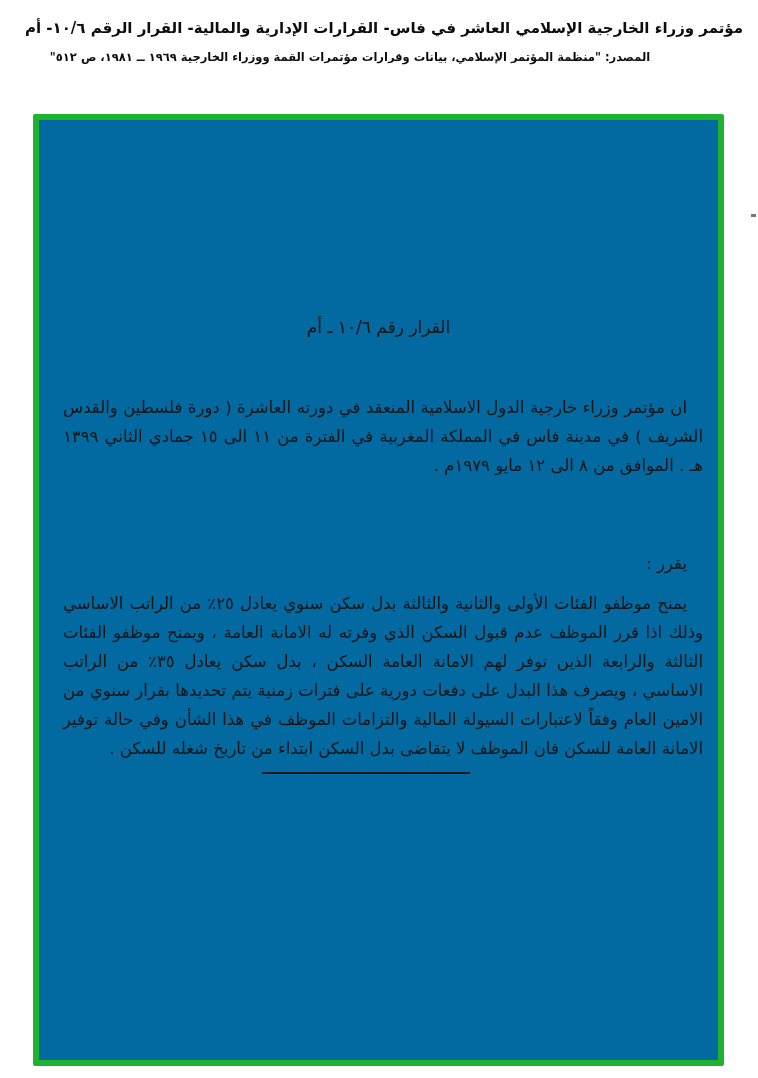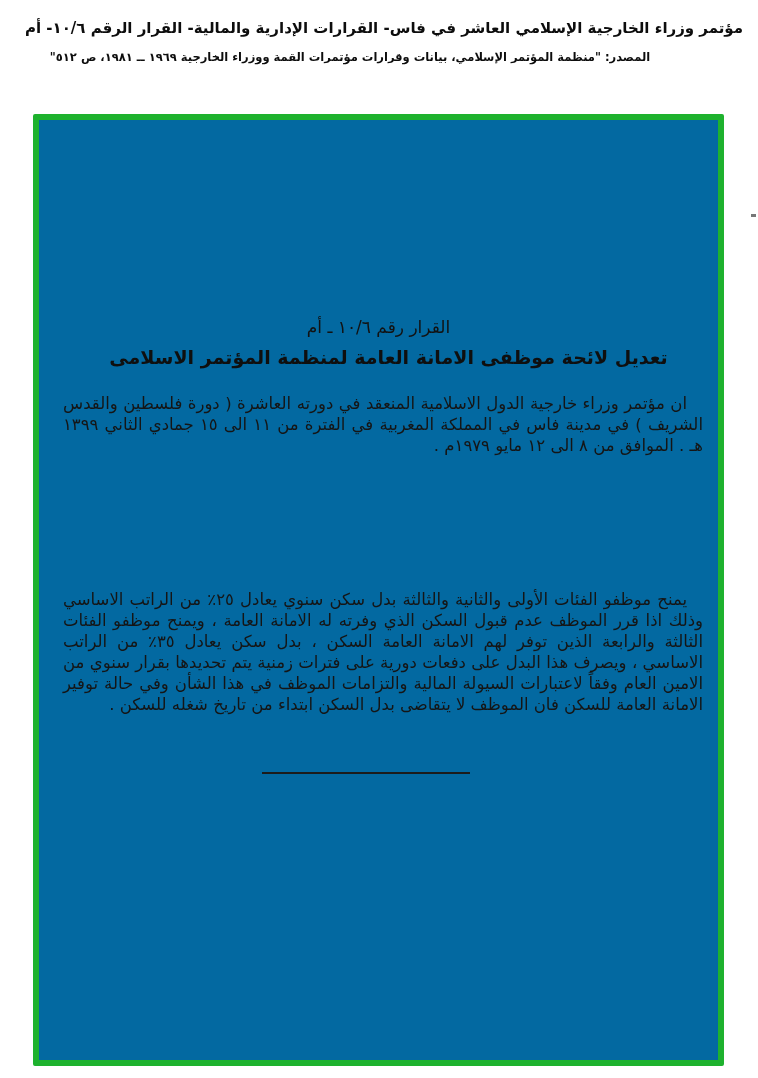--- a/index.html
+++ b/index.html
@@ -38,21 +38,21 @@
     position:absolute;top:197px;left:0;right:0;
     text-align:center;font-size:17px;color:#121212;
   }
   .t2{
     position:absolute;top:226px;left:20px;right:0;
     text-align:center;font-size:19px;font-weight:bold;color:#0f0f0f;
   }
   .body{
     position:absolute;left:24px;right:15px;
     margin:0;
-    font-size:16.5px;line-height:21px;
+    font-size:16.5px;line-height:29px;
     text-align:justify;
     text-indent:16px;
     color:#151515;
   }
   .p1{top:273px;}
   .p2{top:364px;}
   .lbl{top:429px;text-align:right;}
   .p3{top:469px;}
   .rule{
     position:absolute;top:652px;left:223px;
@@ -68,24 +68,24 @@
 <body>
 
 <header>
   <div class="hdr-line1" dir="rtl" lang="ar">مؤتمر وزراء الخارجية الإسلامي العاشر في فاس- القرارات الإدارية والمالية- القرار الرقم ١٠/٦- أم</div>
   <div class="hdr-line2" dir="rtl" lang="ar">المصدر: "منظمة المؤتمر الإسلامي، بيانات وقرارات مؤتمرات القمة ووزراء الخارجية ١٩٦٩ ــ ١٩٨١، ص ٥١٢"</div>
 </header>
 
 <main class="page">
   <div class="t1" dir="rtl" lang="ar">القرار رقم ١٠/٦ ـ أم</div>
 
-  <div class="t2" dir="rtl" lang="ar">تعديل لائحة موظفى الامانة العامة لمنظمة المؤتمر الاسلامى</div>
 
   <p class="body p1" dir="rtl" lang="ar">ان مؤتمر وزراء خارجية الدول الاسلامية المنعقد في دورته العاشرة ( دورة فلسطين والقدس الشريف ) في مدينة فاس في المملكة المغربية في الفترة من ١١ الى ١٥ جمادي الثاني ١٣٩٩ هـ . الموافق من ٨ الى ١٢ مايو ١٩٧٩م .</p>
 
 
+  <p class="body lbl" dir="rtl" lang="ar">يقرر :</p>
 
   <p class="body p3" dir="rtl" lang="ar">يمنح موظفو الفئات الأولى والثانية والثالثة بدل سكن سنوي يعادل ٢٥٪ من الراتب الاساسي وذلك اذا قرر الموظف عدم قبول السكن الذي وفرته له الامانة العامة ، ويمنح موظفو الفئات الثالثة والرابعة الذين توفر لهم الامانة العامة السكن ، بدل سكن يعادل ٣٥٪ من الراتب الاساسي ، ويصرف هذا البدل على دفعات دورية على فترات زمنية يتم تحديدها بقرار سنوي من الامين العام وفقاً لاعتبارات السيولة المالية والتزامات الموظف في هذا الشأن وفي حالة توفير الامانة العامة للسكن فان الموظف لا يتقاضى بدل السكن ابتداء من تاريخ شغله للسكن .</p>
 
   <div class="rule"></div>
 </main>
 
 <div class="speck"></div>
 
 </body></html>

